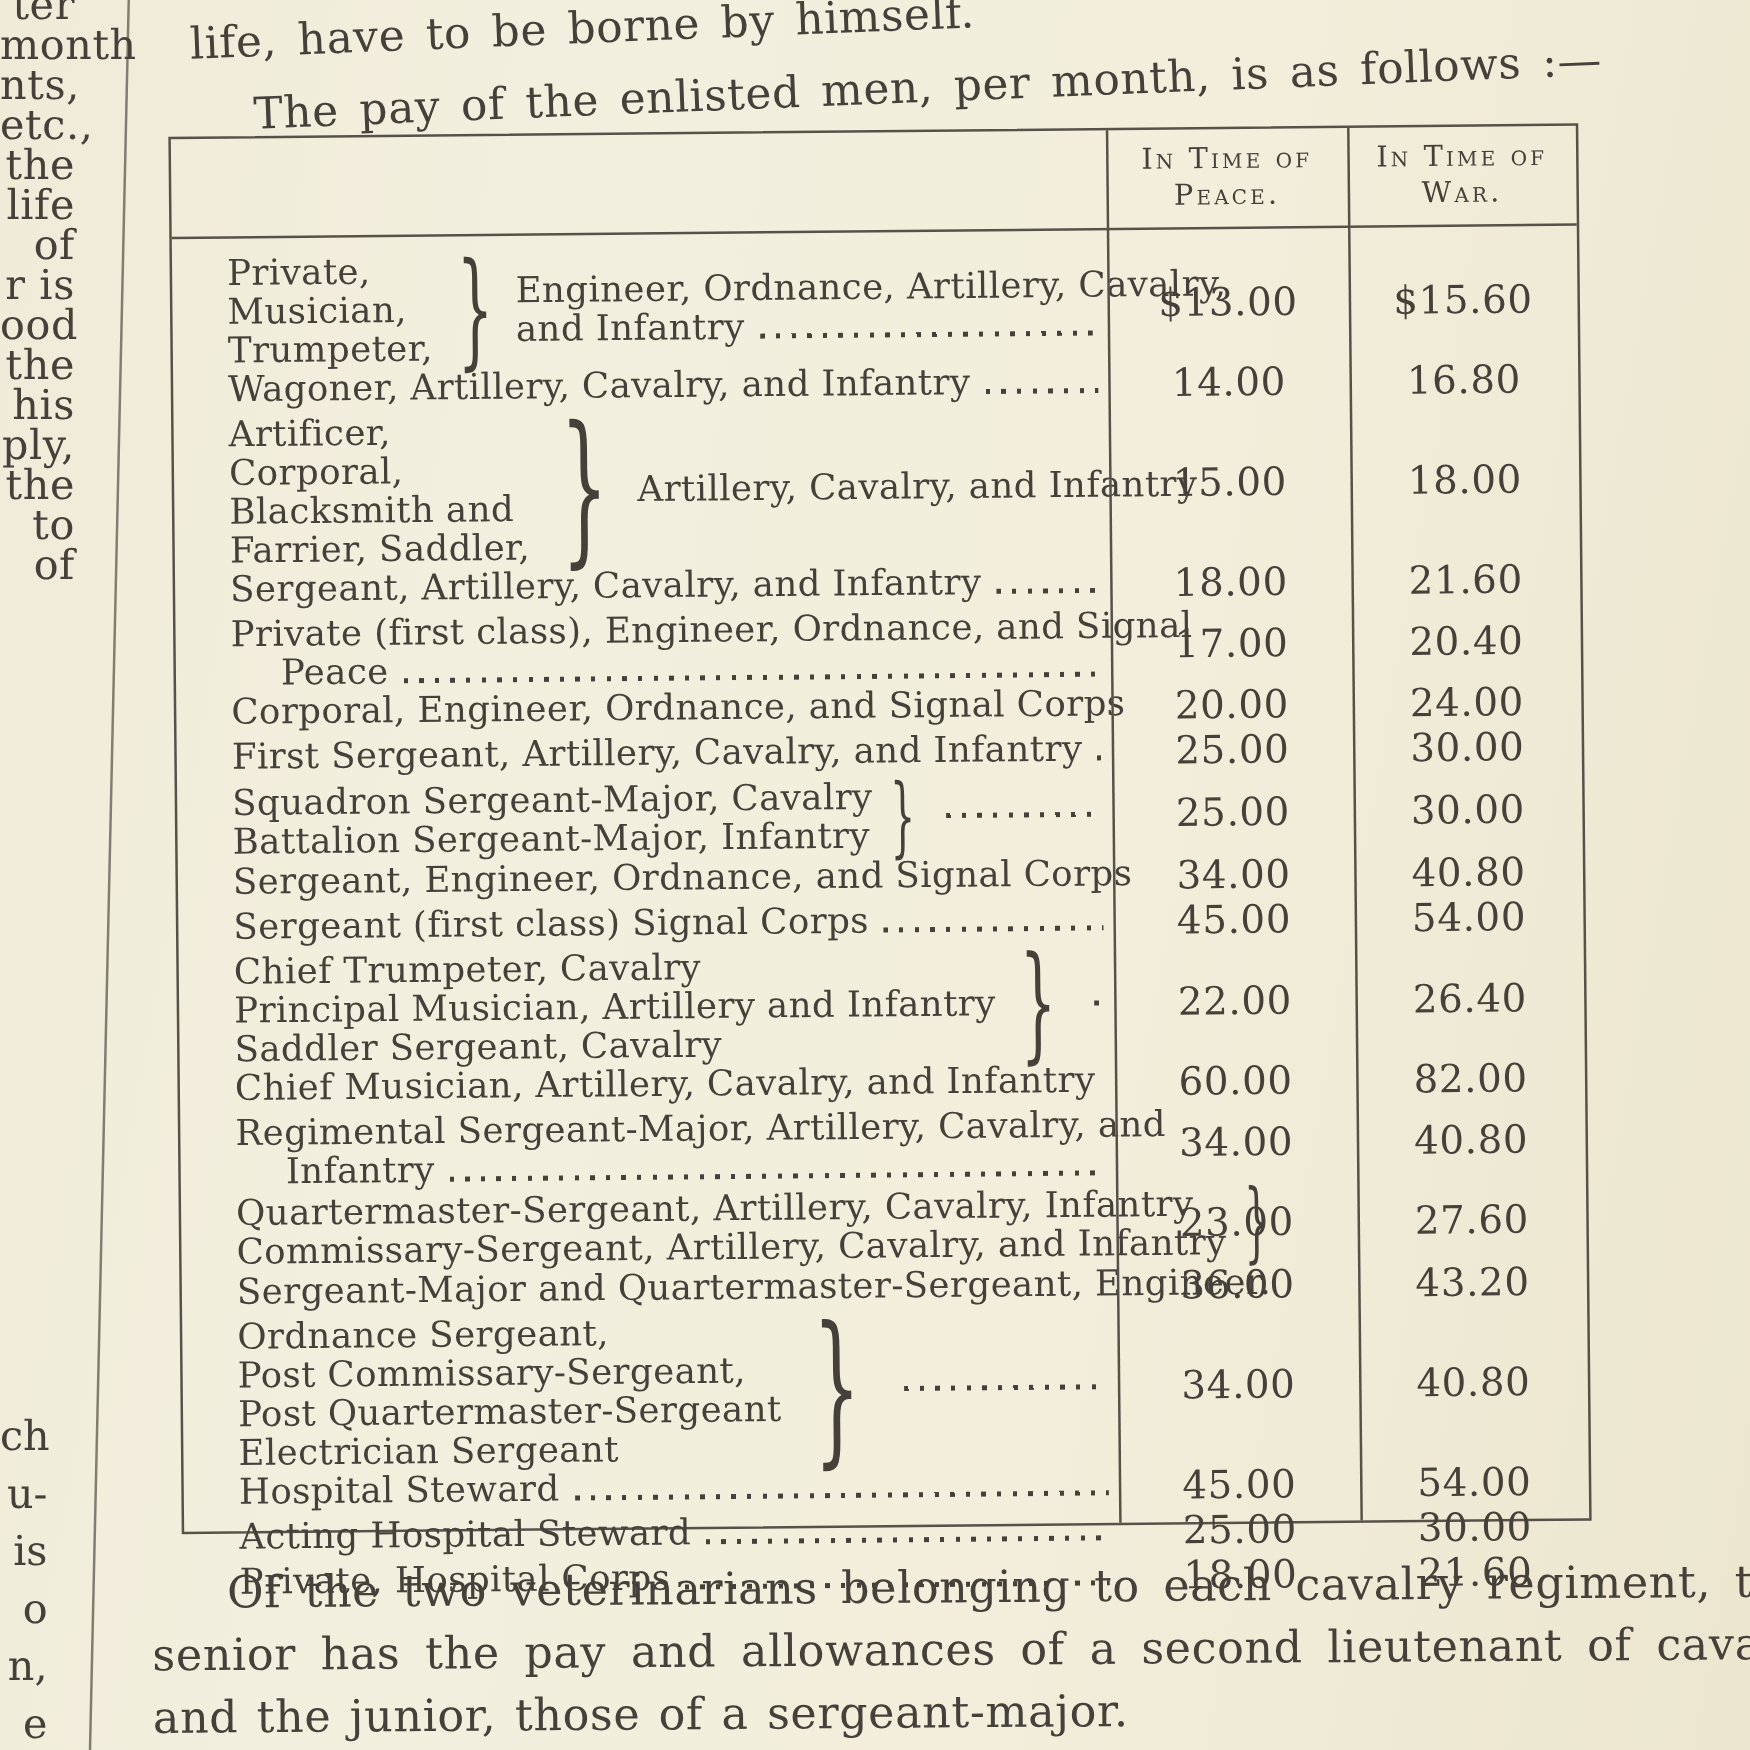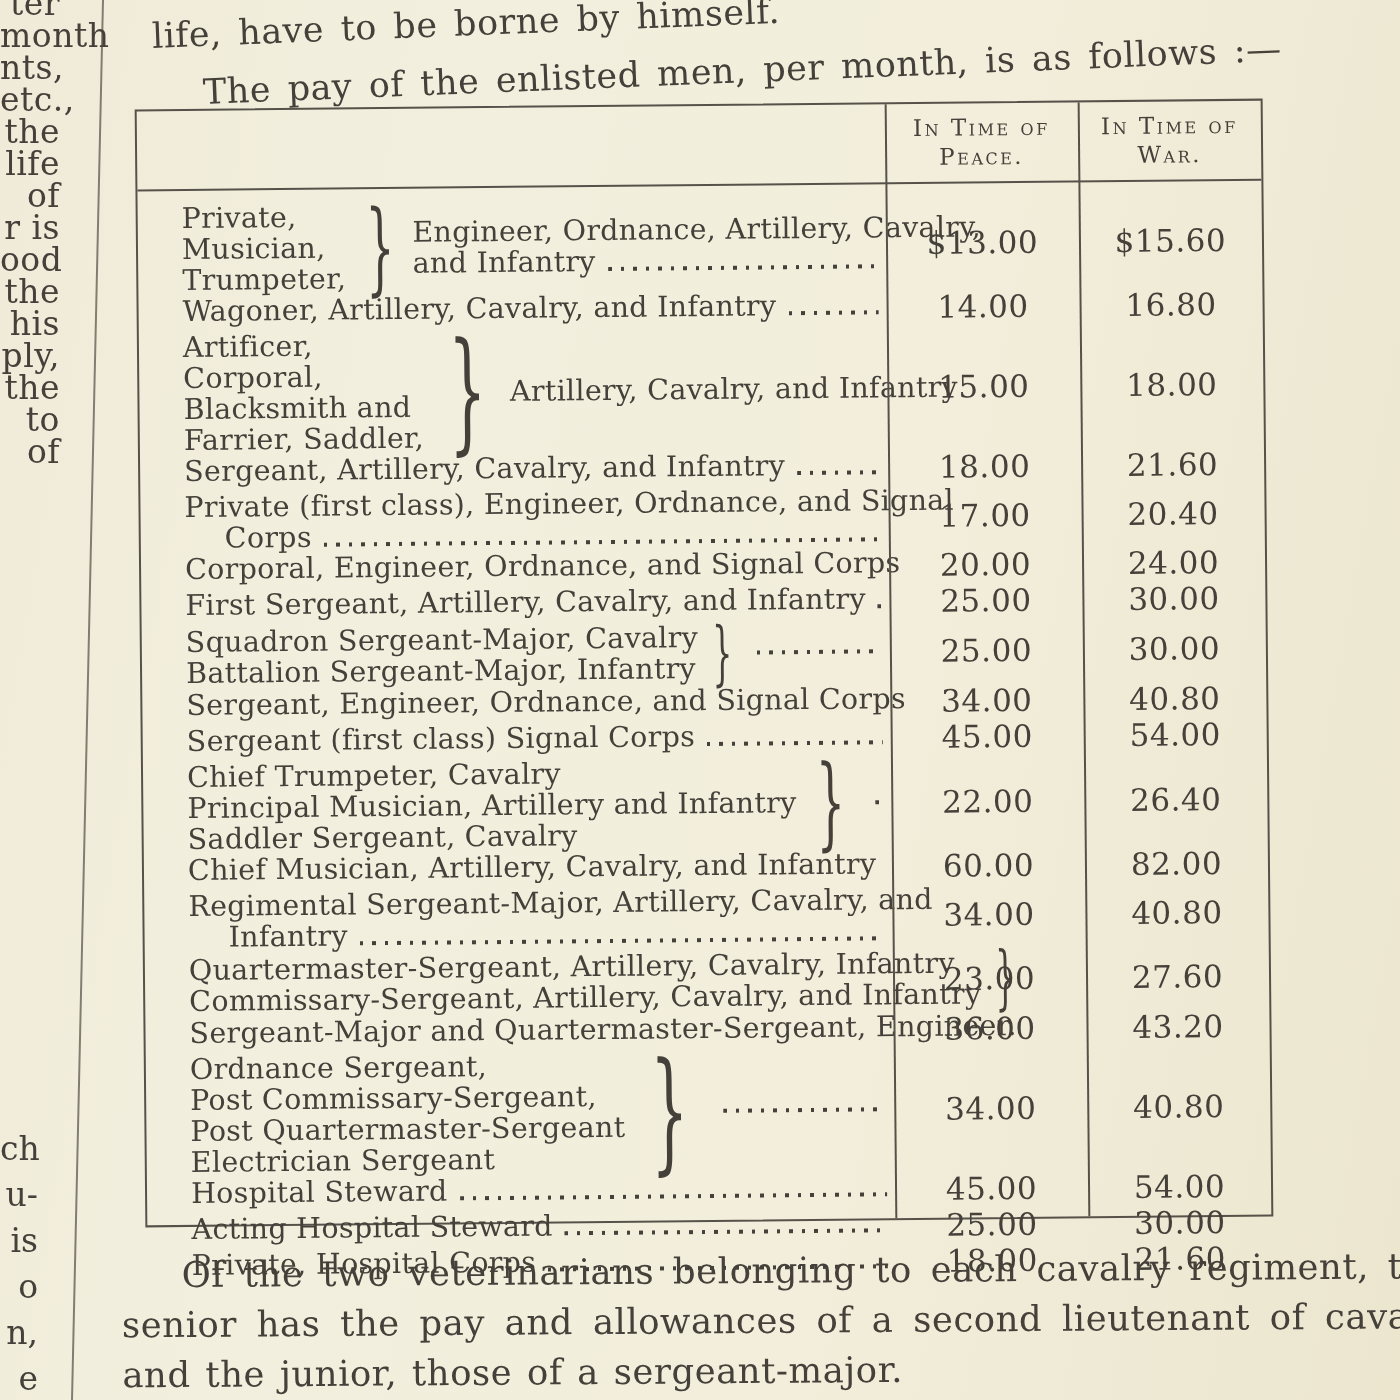--- a/index.html
+++ b/index.html
@@ -185,21 +185,21 @@
           </div>
           <div class="pcell">18.00</div>
           <div class="wcell">21.60</div>
         </div>
         <div class="trow">
           <div class="stub">
             <div class="tline">
               <span class="ltext">Private (first class), Engineer, Ordnance, and Signal</span>
             </div>
             <div class="tline cont">
-              <span class="ltext">Corps</span>
+              <span class="ltext">Peace</span>
               <span class="leader"></span>
             </div>
           </div>
           <div class="pcell">17.00</div>
           <div class="wcell">20.40</div>
         </div>
         <div class="trow">
           <div class="stub">
             <div class="tline">
               <span class="ltext">Corporal, Engineer, Ordnance, and Signal Corps</span>

